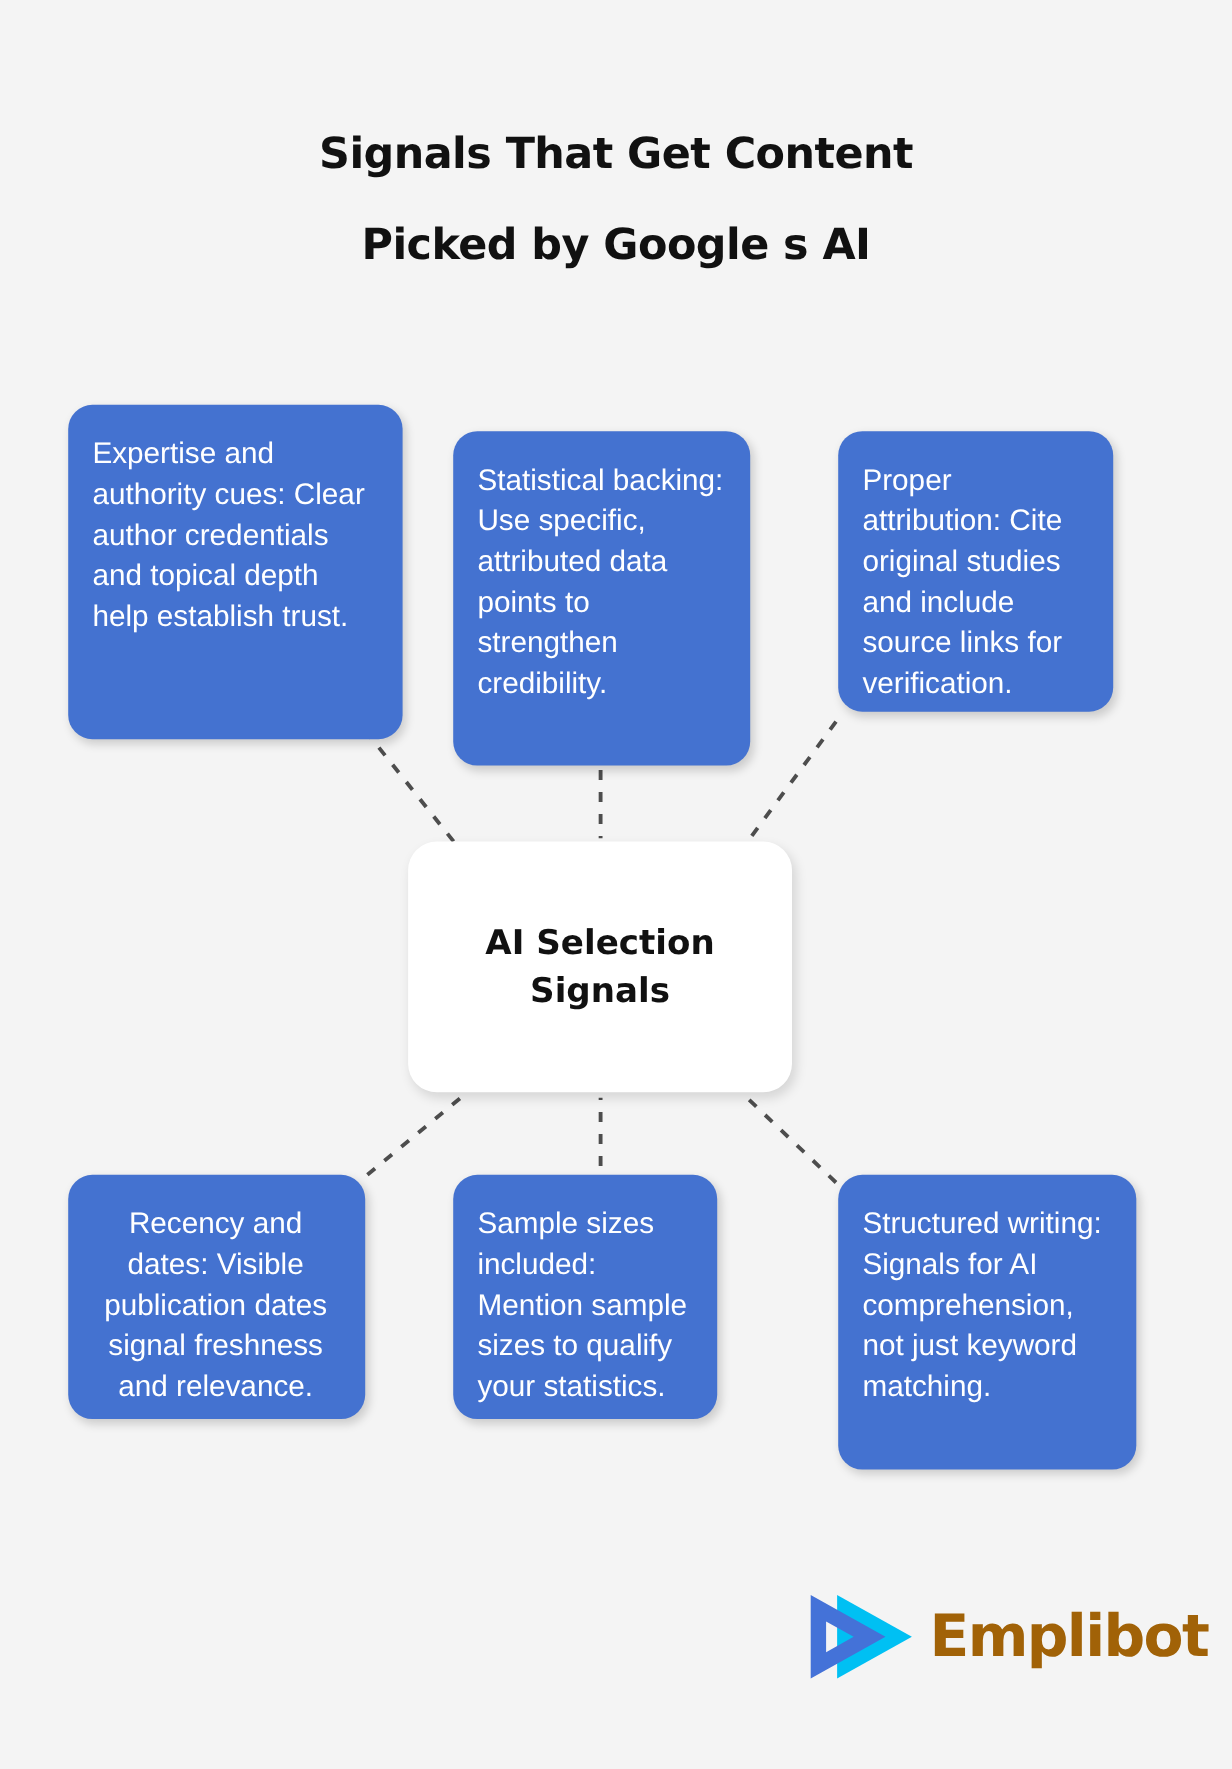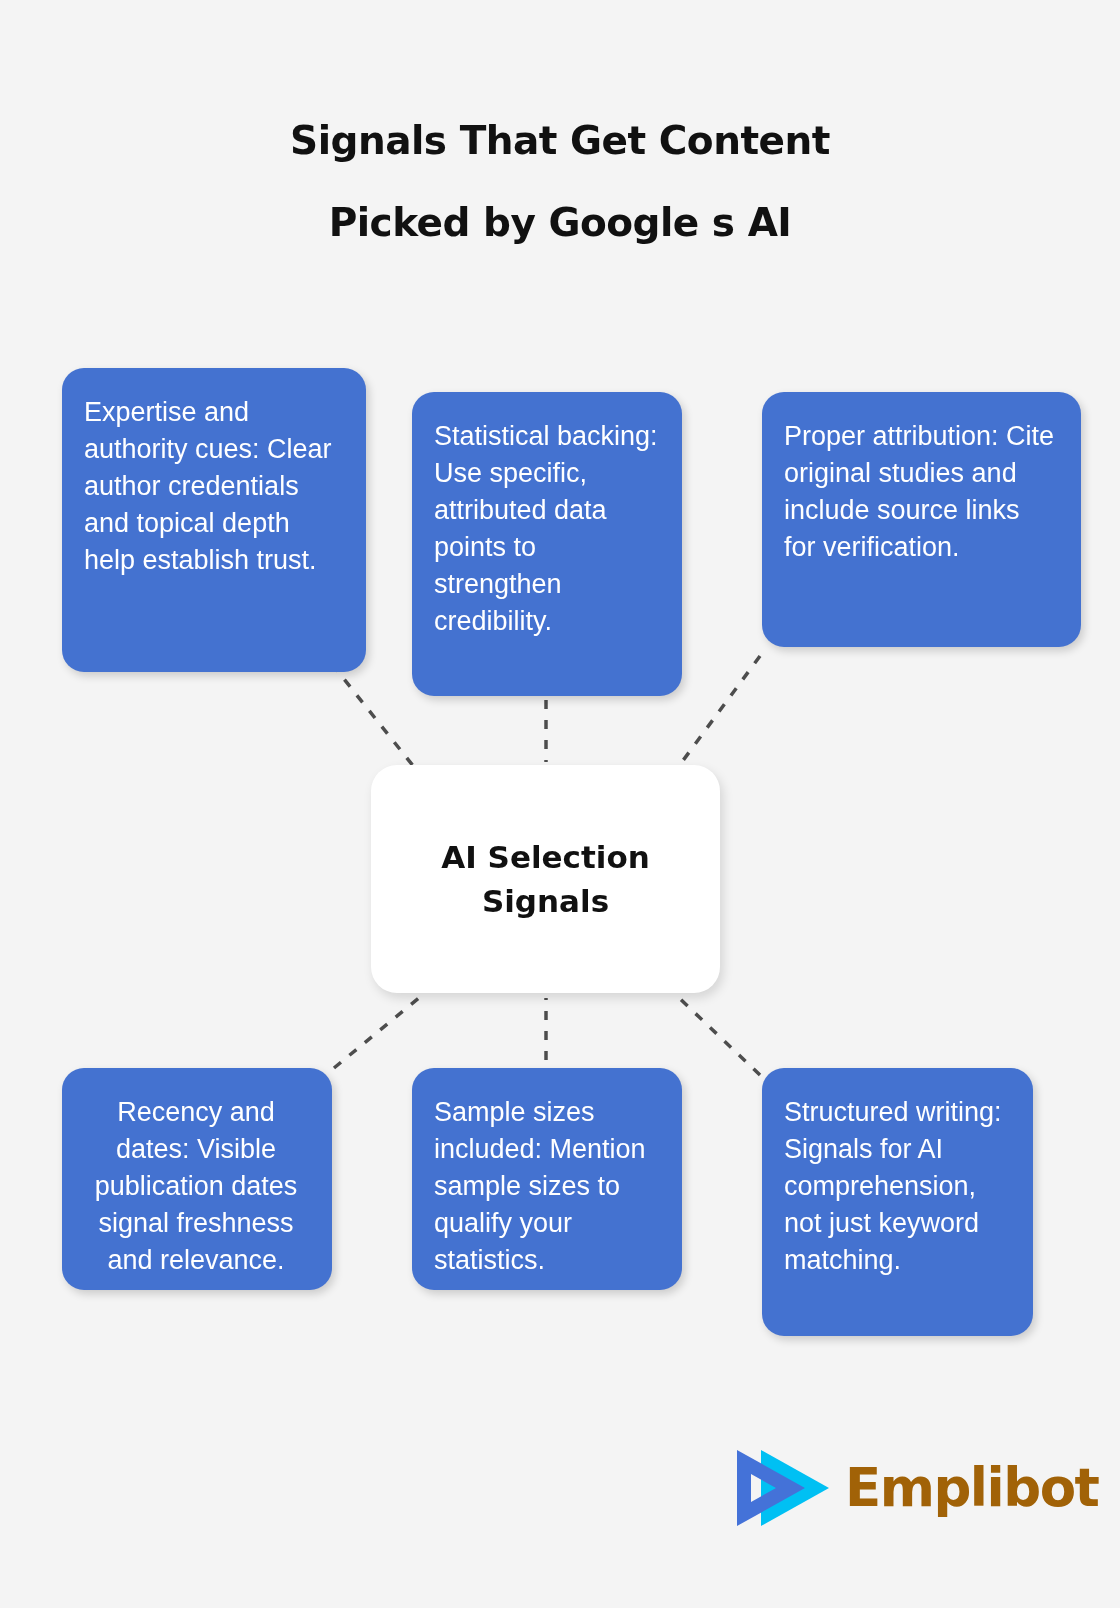--- a/index.html
+++ b/index.html
@@ -78,28 +78,28 @@
     align-items: center;
     justify-content: center;
     border-radius: 26px;
     box-shadow: 3px 5px 11px rgba(0, 0, 0, 0.13);
     padding: 20px;
   }
 
   
   #node-1 { left: 62px;  top: 368px;  width: 304px; height: 304px; }
   #node-2 { left: 412px; top: 392px;  width: 270px; height: 304px; }
-  #node-3 { left: 762px; top: 392px;  width: 319px; height: 255px; }
+  #node-3 { left: 762px; top: 392px;  width: 250px; height: 255px; }
 
   
   #node-center { left: 371px; top: 765px; width: 349px; height: 228px; }
 
   
   #node-4 { left: 62px;  top: 1068px; width: 270px; height: 222px; text-align: center; }
-  #node-5 { left: 412px; top: 1068px; width: 270px; height: 222px; }
+  #node-5 { left: 412px; top: 1068px; width: 240px; height: 222px; }
   #node-6 { left: 762px; top: 1068px; width: 271px; height: 268px; }
 
   
   #logo {
     position: absolute;
     left: 735px;
     top: 1443px;
     width: 300px;
     height: 90px;
     display: flex;

